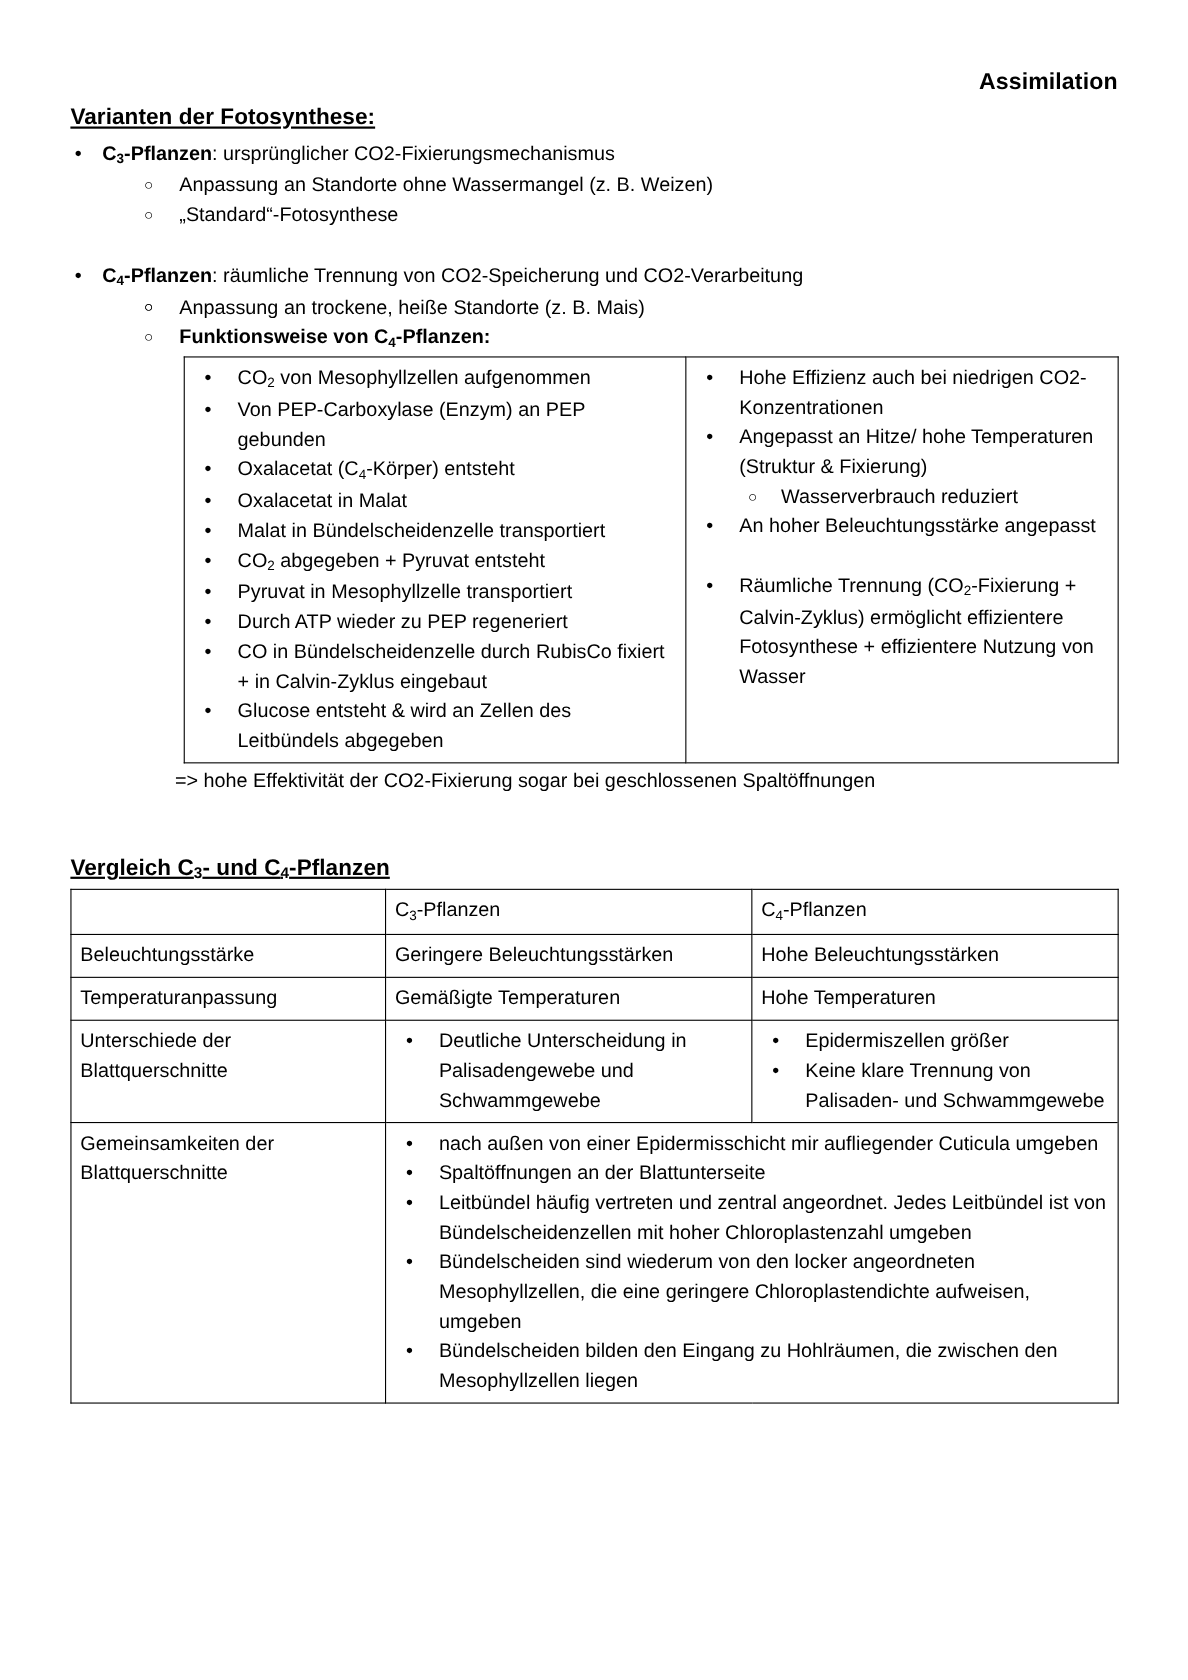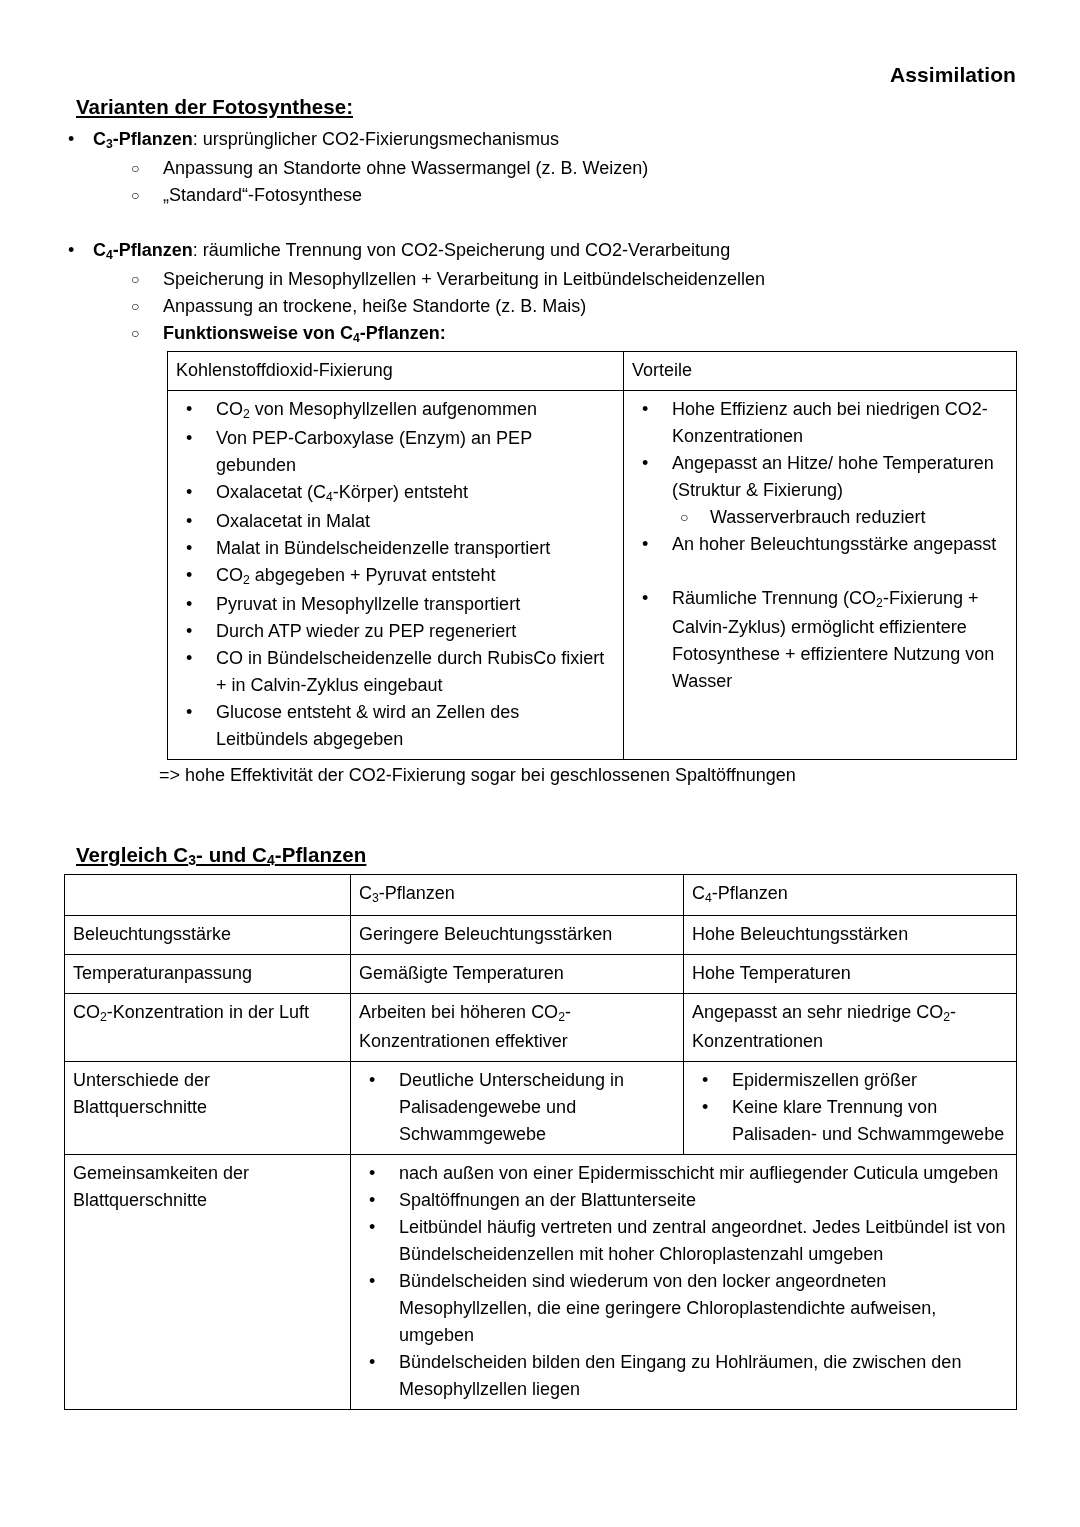--- a/index.html
+++ b/index.html
@@ -40,21 +40,21 @@
     top: 95px;
     left: 64px;
     width: 952px;
   }
 
   h2.section-heading {
     font-size: 20.5px;
     font-weight: bold;
     text-decoration: underline;
     text-underline-offset: 2px;
-    margin: 0 0 7px 12px;
+    margin: 0 0 7px 0;
     letter-spacing: 0.05px;
   }
 
   
   ul.lvl1 {
     list-style: none;
     margin: 0;
     padding: 0;
   }
   ul.lvl1 > li.b1 {
@@ -200,21 +200,20 @@
       </li>
 
       <li class="spacer-line"></li>
 
       <li class="b1">
         <span class="disc">•</span>
         <span class="bold">C<sub>4</sub>-Pflanzen</span><span>: räumliche Trennung von CO2-Speicherung und CO2-Verarbeitung</span>
         <ul class="lvl2">
           <li class="b2">
             <span class="circ">○</span>
-            <span>Speicherung in Mesophyllzellen + Verarbeitung in Leitbündelscheidenzellen</span>
           </li>
           <li class="b2">
             <span class="circ">○</span>
             <span>Anpassung an trockene, heiße Standorte (z. B. Mais)</span>
           </li>
           <li class="b2">
             <span class="circ">○</span>
             <span class="bold">Funktionsweise von C<sub>4</sub>-Pflanzen:</span>
           </li>
         </ul>
@@ -222,24 +221,20 @@
     </ul>
 
     <div class="table1-wrap">
       <table class="doc-table t1">
         <colgroup>
             <col class="c1">
             <col class="c2">
           </colgroup>
         <tbody>
           <tr>
-            <td>Kohlenstoffdioxid-Fixierung</td>
-            <td>Vorteile</td>
-          </tr>
-          <tr>
 
             <td>
               <ul class="cell-list">
                 <li>
                   <span class="disc">•</span>
                   <span>CO<sub>2</sub> von Mesophyllzellen aufgenommen</span>
                 </li>
                 <li>
                   <span class="disc">•</span>
                   <span>Von PEP-Carboxylase (Enzym) an PEP gebunden</span>
@@ -332,25 +327,20 @@
           <td class="cell-plain">Geringere Beleuchtungsstärken</td>
           <td class="cell-plain">Hohe Beleuchtungsstärken</td>
         </tr>
 
         <tr>
           <td class="cell-plain">Temperaturanpassung</td>
           <td class="cell-plain">Gemäßigte Temperaturen</td>
           <td class="cell-plain">Hohe Temperaturen</td>
         </tr>
 
-        <tr>
-          <td class="cell-plain">CO<sub>2</sub>-Konzentration in der Luft</td>
-          <td class="cell-plain">Arbeiten bei höheren CO<sub>2</sub>-Konzentrationen effektiver</td>
-          <td class="cell-plain">Angepasst an sehr niedrige CO<sub>2</sub>-Konzentrationen</td>
-        </tr>
 
         <tr>
           <td class="cell-plain">Unterschiede der Blattquerschnitte</td>
           <td>
             <ul class="cell-list">
               <li>
                 <span class="disc">•</span>
                 <span>Deutliche Unterscheidung in Palisadengewebe und Schwammgewebe</span>
               </li>
             </ul>

